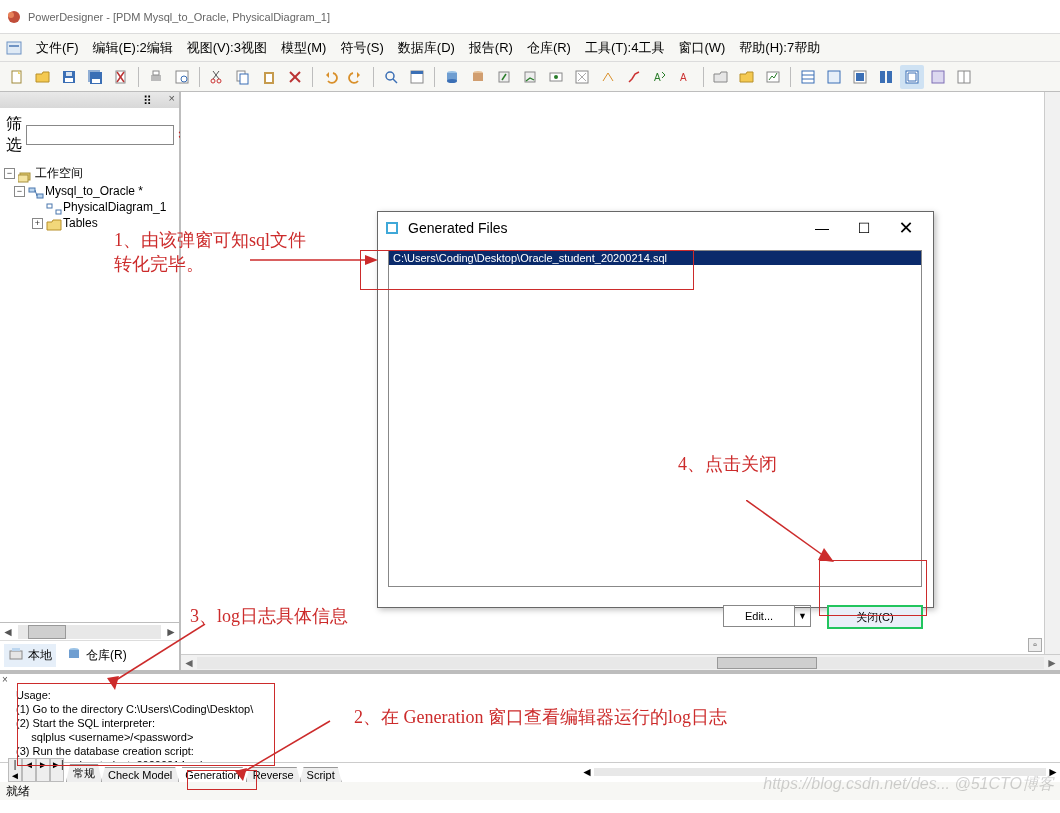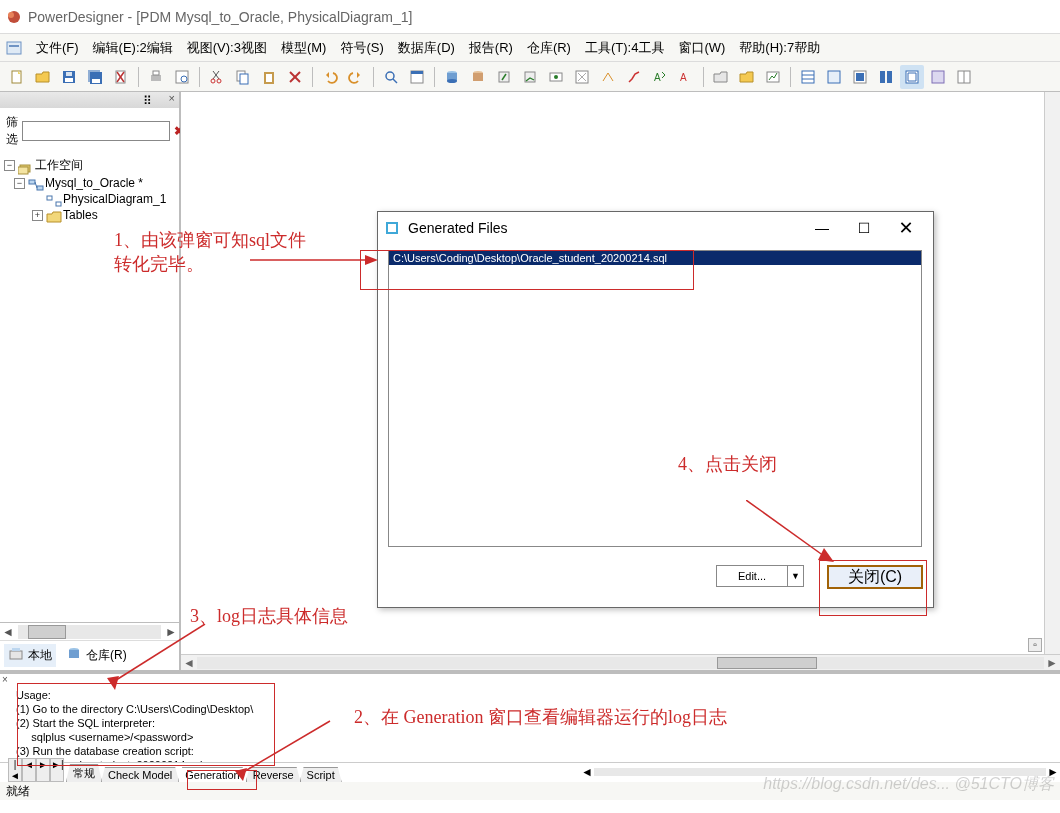--- a/index.html
+++ b/index.html
@@ -1,32 +1,32 @@
 <!DOCTYPE html>
 <html><head>
 <meta charset="utf-8">
 <style>
   * { box-sizing: border-box; margin: 0; padding: 0; }
   body { font-family: Tahoma, "Microsoft YaHei", Arial, sans-serif; font-size: 12px; background: #fff; overflow: hidden; width: 1060px; height: 813px; position: relative; }
   .titlebar { height: 34px; background: #fff; display: flex; align-items: center; padding: 0 6px; border-bottom: 1px solid #dcdcdc; }
   .titlebar .icon { width: 16px; height: 16px; margin-right: 6px; }
-  .titlebar .title { color: #666; font-size: 14px; }
+  .titlebar .title { color: #666; font-size: 11px; }
   .menubar { height: 28px; background: #f7f7f4; display: flex; align-items: center; padding: 2px 6px; border-bottom: 1px solid #dcdcdc; gap:2px; }
   .menubar .mbtn { padding: 2px 6px; font-size: 13px; }
   .menubar .lead-icon { width:16px; height:16px; margin-right:6px; display:inline-block;}
   .toolbar { height: 30px; background: #f7f7f4; display: flex; align-items: center; padding: 2px 4px; border-bottom: 1px solid #bdbdbd; gap: 0; }
   .tb-btn { width: 24px; height: 24px; display: flex; align-items: center; justify-content: center; margin: 0 1px; border-radius: 2px; }
   .tb-sep { width: 1px; height: 20px; background: #bdbdbd; margin: 0 4px; }
   .main { display: flex; height: 578px; position: relative; }
   .side { width: 180px; border-right: 1px solid #bdbdbd; background: #fff; display:flex; flex-direction:column; position:relative;}
   .side-head { height: 16px; background: linear-gradient(#e9e9e9,#d8d8d8); position:relative;}
   .side-head .dots {position:absolute; right:24px; top:2px; width:12px; height:10px; }
   .side-head .xbtn {position:absolute; right:4px; top:0px; font-size:11px; color:#555;}
   .filter-row { display:flex; align-items:center; padding:6px 6px; gap:4px;}
-  .filter-lbl { font-size:12px;text-align:right;}
+  .filter-lbl { font-size:16px;text-align:right;}
   .filter-input { flex:1; height:20px; border:1px solid #888; font-size:11px; padding:0 2px;}
   .filter-x { color:#b22; font-weight:bold; width:16px; text-align:center;}
   .filter-r { color:#2a7d2a; width:16px; text-align:center;}
   .tree { padding: 2px 4px; font-size:12px; flex:1; overflow:auto;}
   .tree .node { display:flex; align-items:center; gap:3px; padding:1px 0;}
   .tree .ind1 { padding-left:10px;} .tree .ind2 { padding-left:28px;}
   .tree .tog { width:11px; height:11px; border:1px solid #888; display:flex; align-items:center; justify-content:center; font-size:9px; line-height:9px; color:#333; background:#fff;}
   .tree .tico { width:14px; height:12px; display:inline-block;}
   .side-sb { height:18px; display:flex; align-items:center; border-top:1px solid #bdbdbd;}
   .side-sb .ar { width:16px; text-align:center; color:#555;}
@@ -46,27 +46,27 @@
   .annot-box { position:absolute; border:1px solid #cc2b2b; pointer-events:none;}
   .arrow-svg { position:absolute; pointer-events:none;}
   
   .dialog { position:absolute; left:377px; top:211px; width:557px; height:397px; background:#fff; border:1px solid #676767; box-shadow:2px 2px 6px rgba(0,0,0,.25);}
   .dlg-title { height:32px; display:flex; align-items:center; padding:0 6px;justify-content:space-between;}
   .dlg-ico {width:16px;height:16px; margin-right:8px; display:inline-block;}
   .dlg-tt { font-size:14px; flex:1;}
   .dlg-min,.dlg-max,.dlg-close { width:42px; height:28px; display:flex; align-items:center; justify-content:center; font-size:14px;}
   .dlg-close { font-size:18px;}
   .dlg-body { padding:6px 10px 10px 10px;}
-  .dlg-list { width:534px; height:297px; border:1px solid #888; background:#fff; overflow:hidden;}
+  .dlg-list { width:534px; height:337px; border:1px solid #888; background:#fff; overflow:hidden;}
   .dlg-item { background:#0a2a6b; color:#fff; font-size:11px; padding:1px 4px; white-space:nowrap;}
-  .dlg-foot { display:flex; justify-content:flex-end; gap:23px; padding:8px 10px 0 10px;}
+  .dlg-foot { display:flex; justify-content:flex-end; gap:16px; padding:8px 10px 0 10px;}
   .dlg-combo { display:flex; height:22px;}
   .dlg-combo input { width:72px; border:1px solid #888; font-size:11px; text-align:center;}
   .dlg-combo .ar { width:16px; border:1px solid #888; border-left:none; display:flex;align-items:center;justify-content:center; font-size:9px;}
-  .dlg-btn { width:96px; height:24px; border:2px solid #a16207; background:#e9eff9; font-size:16px; display:flex;align-items:center;justify-content:center;}
+  .dlg-btn { width:96px; height:24px; border:2px solid #22c55e; background:#e9eff9; font-size:11px; display:flex;align-items:center;justify-content:center;}
   
   .out { border-top:4px solid #bdbdbd; height:112px; display:flex; flex-direction:column; position:relative;}
   .out .xbar { height:12px; font-size:10px; color:#555; padding-left:2px;}
   .out .txt { flex:1; font-size:11px; font-family:Tahoma,Arial; padding:2px 10px 2px 16px; line-height:14px; overflow:hidden; white-space:pre;}
   .out .tabs { height:20px; display:flex; align-items:flex-end; padding-left:8px; border-top:1px solid #ccc;}
   .out .otab { padding:1px 6px; font-size:11px; border:1px solid #999; border-bottom:none; margin-right:-1px; background:#eee; position:relative; clip-path: polygon(4px 0, calc(100% - 4px) 0, 100% 100%, 0 100%);}
   .out .otab.active { background:#fff;}
   .out .nav {display:flex; gap:0; margin-right:2px;}
   .out .nav span{ width:14px; text-align:center; font-size:10px; border:1px solid #bbb; background:#eee;}
   .out .rscroll { position:absolute; right:0; bottom:0; width:480px; height:20px; display:flex; align-items:center;}

